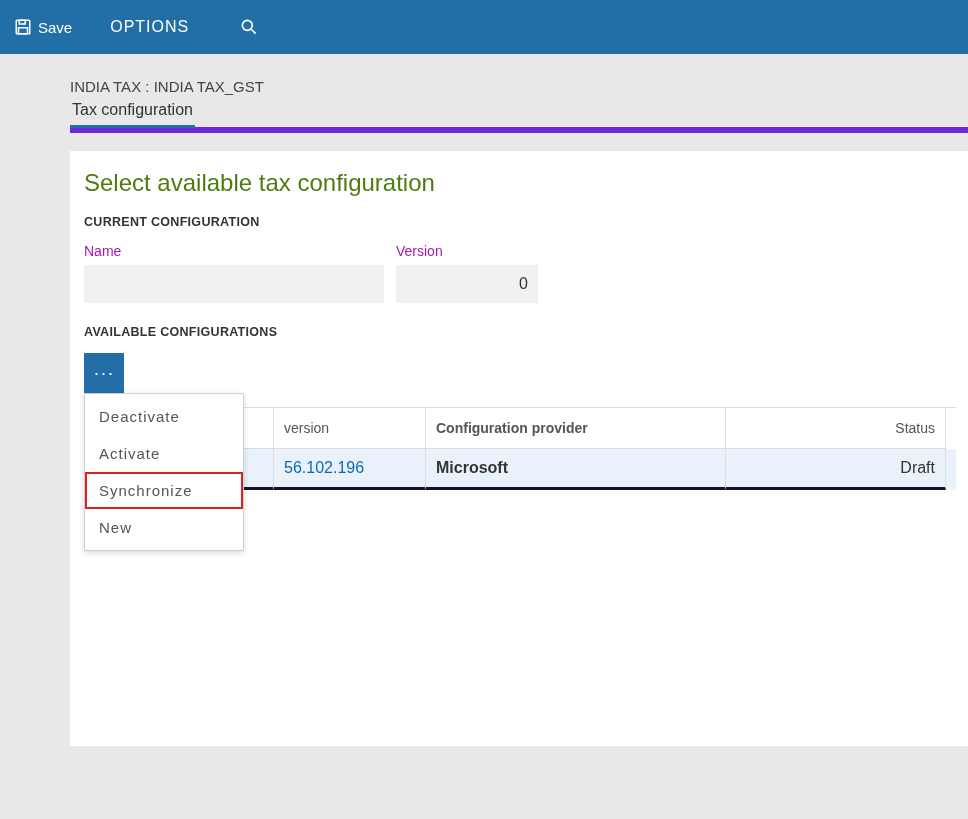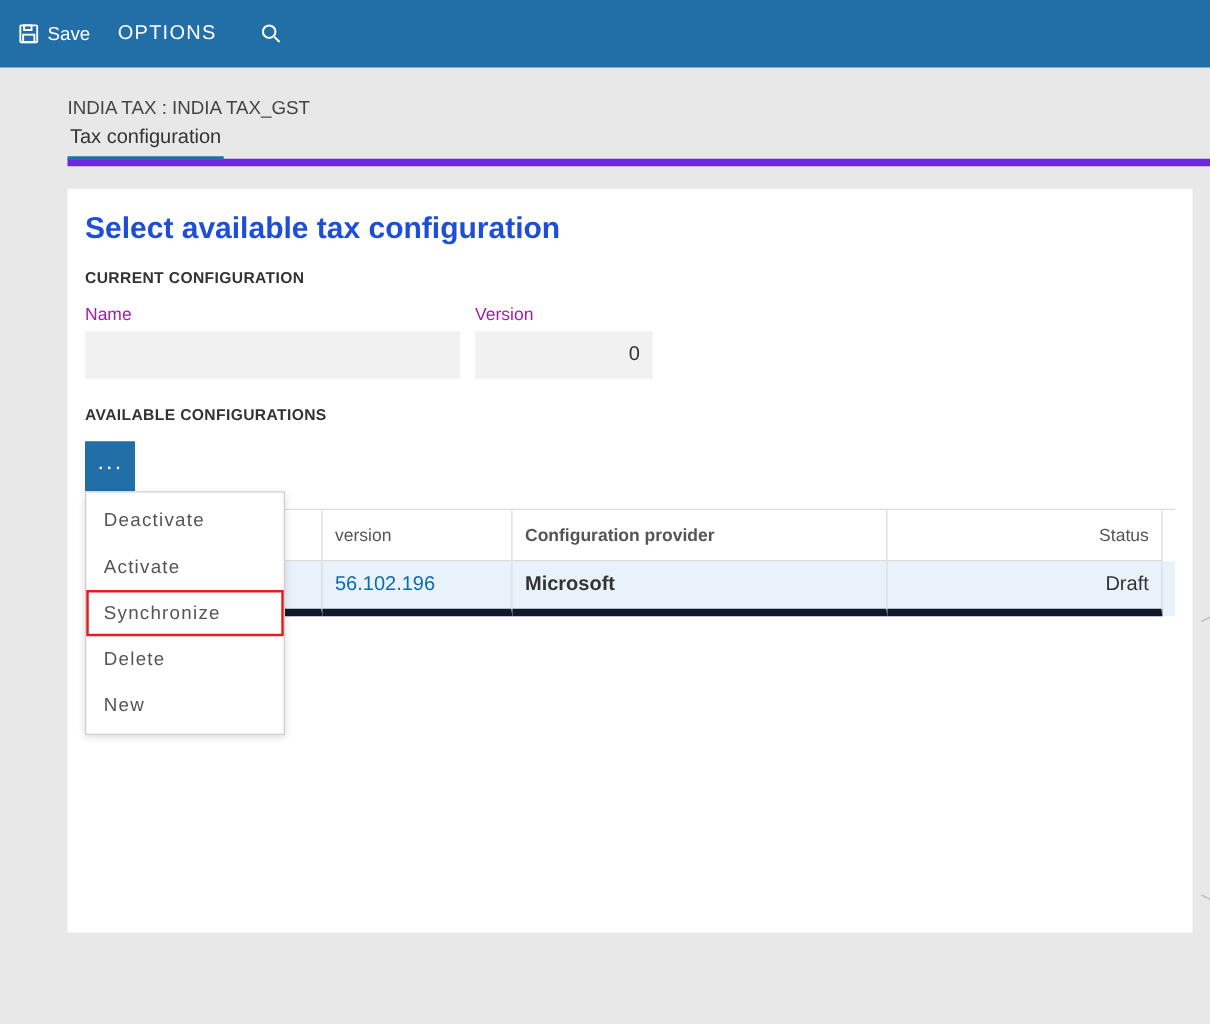--- a/index.html
+++ b/index.html
@@ -10,21 +10,21 @@
     height: 819px;
     overflow: hidden;
     color: #333;
   }
   .toolbar {
     background: #226ea7;
     height: 54px;
     display: flex;
     align-items: center;
     padding: 0 14px;
-    gap: 16px;
+    gap: 32px;
     color: #fff;
   }
   .toolbar-item {
     display: flex;
     align-items: center;
     gap: 6px;
     font-size: 15px;
     cursor: pointer;
   }
   .toolbar-item.options {
@@ -33,21 +33,21 @@
     margin-left: 6px;
   }
   .search-btn {
     margin-left: 18px;
     cursor: pointer;
   }
   .search-btn svg { display: block; }
   .save-icon svg { display: block; }
 
   .page {
-    padding: 24px 0 0 54px;
+    padding: 24px 0 0 70px;
   }
   .breadcrumb {
     font-size: 15px;
     color: #444;
     margin-bottom: 2px;
   }
   .page-title {
     font-size: 34px;
     font-weight: 300;
     color: #333;
@@ -77,22 +77,22 @@
   .panel {
     background: #fff;
     margin-top: 18px;
     padding: 18px 14px 40px 14px;
     width: 900px;
     height: 595px;
     position: relative;
   }
   .panel-title {
     font-size: 24px;
-    font-weight: 700;
-    color: #1d4ed8;
+    font-weight: 400;
+    color: #4d7c0f;
     margin-bottom: 18px;
   }
   .section-header {
     font-size: 12.5px;
     font-weight: 700;
     letter-spacing: 0.3px;
     color: #333;
     margin-bottom: 14px;
   }
   .fields-row {
@@ -153,21 +153,21 @@
     border-bottom: 1px solid #dcdcdc;
     border-right: 1px solid #dcdcdc;
     padding: 12px 10px;
   }
   .grid-header .cell.first { border-left: 1px solid #dcdcdc; }
   .grid-row {
     background: #e9f2fa;
     font-size: 16px;
   }
   .grid-row .cell {
-    border-bottom: 6px solid #0f172a;
+    border-bottom: 3px solid #0f172a;
     border-right: 1px solid #dcdcdc;
     padding: 10px 10px;
   }
   .grid-row .cell.first { border-left: 1px solid #dcdcdc; }
   .col-config { width: 190px; }
   .col-version { width: 152px; }
   .col-provider { width: 300px; font-weight: bold; }
   .col-status { width: 220px; text-align: right; }
   .link-text { color: #0b6ab5; }
 
@@ -267,21 +267,20 @@
     <div class="section-header">AVAILABLE CONFIGURATIONS</div>
 
     <div class="grid-wrap">
       <div class="more-btn">
         <span>···</span>
 
         <div class="menu">
           <div class="menu-item">Deactivate</div>
           <div class="menu-item">Activate</div>
           <div class="menu-item highlight">Synchronize</div>
-          <div class="menu-item">Delete</div>
           <div class="menu-item">New</div>
         </div>
       </div>
 
       <div class="grid">
         <div class="grid-header">
           <div class="cell first col-config"></div>
           <div class="cell col-version">version</div>
           <div class="cell col-provider">Configuration provider</div>
           <div class="cell col-status">Status</div>

